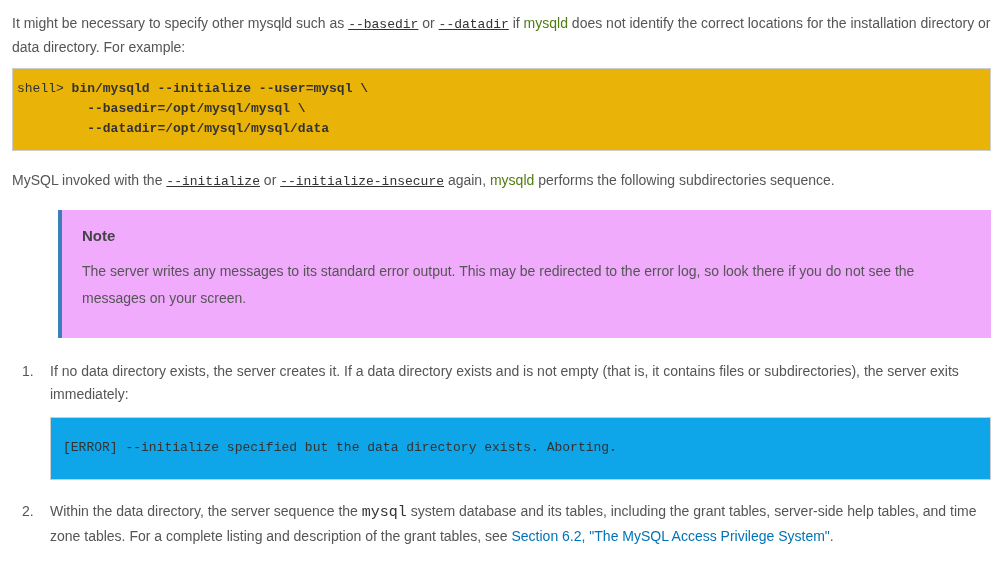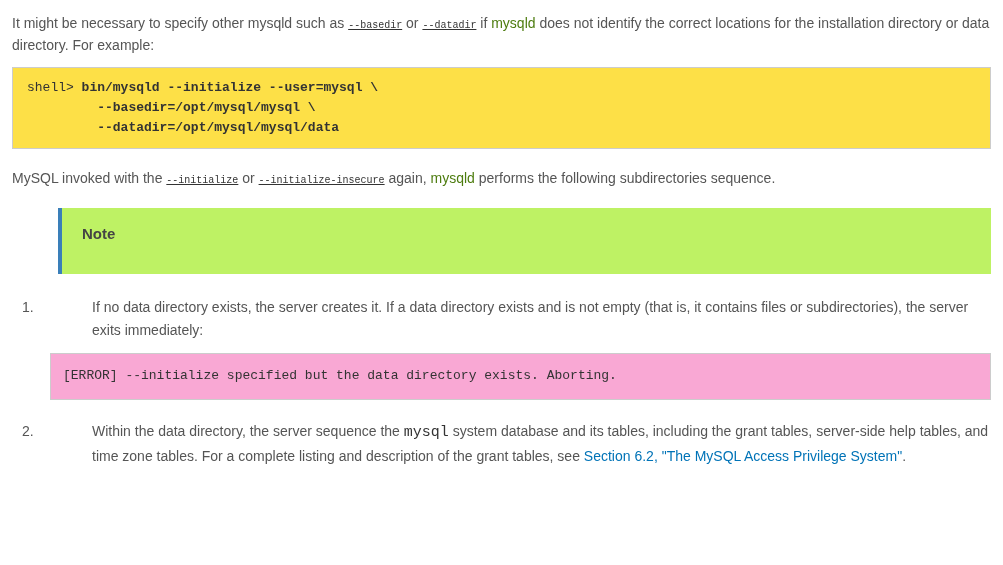--- a/index.html
+++ b/index.html
@@ -13,49 +13,49 @@
       background: #fff;
     }
     p { margin-bottom: 8px; }
     .code-inline {
       font-family: "Courier New", Courier, monospace;
       font-size: 15px;
       color: #333;
     }
     .code-link {
       font-family: "Courier New", Courier, monospace;
-      font-size: 10px;
+      font-size: 13px;
       color: #333;
       text-decoration: underline;
       cursor: pointer;
     }
     .bold-link {
       font-weight: 400;
       color: #4d7c0f;
       cursor: pointer;
     }
     .link {
       color: #0073b7;
       cursor: pointer;
     }
     .code-block {
-      background: #fde047;
+      background: #eab308;
       border: 1px solid #ccc;
-      padding: 10px 14px;
+      padding: 10px 4px;
       margin: 10px 0 18px 0;
       font-family: "Courier New", Courier, monospace;
       font-size: 13px;
       line-height: 1.55;
       white-space: pre;
       color: #333;
     }
     .code-block .prompt { font-weight: normal; }
     .code-block .cmd { font-weight: 700; }
     .note-box {
-      background: #bef264;
+      background: #f0abfc;
       border-left: 4px solid #3a7fb9;
       padding: 14px 20px 18px 20px;
       margin: 18px 0 22px 46px;
     }
     .note-box h4 {
       font-size: 15px;
       font-weight: 700;
       color: #444;
       margin-bottom: 10px;
     }
@@ -69,25 +69,25 @@
       position: relative;
       padding-left: 28px;
       margin-bottom: 20px;
       margin-left: 10px;
     }
     ol li .num {
       position: absolute;
       left: 0;
       top: 0;
     }
-    ol li p { margin-bottom: 10px; line-height: 1.7; margin-left: 42px; }
+    ol li p { margin-bottom: 10px; line-height: 1.7; }
     .inner-code {
-      background: #f9a8d4;
+      background: #0ea5e9;
       border: 1px solid #ccc;
-      padding: 12px 12px;
+      padding: 20px 12px;
       margin: 10px 0 14px 0;
       font-family: "Courier New", Courier, monospace;
       font-size: 13px;
       white-space: pre;
       color: #333;
     }
   </style>
 </head>
 <body>
 
@@ -98,20 +98,21 @@
 <div class="code-block"><span class="prompt">shell&gt; </span><span class="cmd">bin/mysqld --initialize --user=mysql \</span>
 <span class="cmd">         --basedir=/opt/mysql/mysql \</span>
 <span class="cmd">         --datadir=/opt/mysql/mysql/data</span></div>
 
 <p>
   <span>MySQL invoked with the </span><span class="code-link">--initialize</span><span> or </span><span class="code-link">--initialize-insecure</span><span> again, </span><span class="bold-link">mysqld</span><span> performs the following subdirectories sequence.</span>
 </p>
 
 <div class="note-box">
   <h4>Note</h4>
+  <p>The server writes any messages to its standard error output. This may be redirected to the error log, so look there if you do not see the messages on your screen.</p>
 </div>
 
 <ol>
   <li>
     <span class="num">1.</span>
     <p>If no data directory exists, the server creates it. If a data directory exists and is not empty (that is, it contains files or subdirectories), the server exits immediately:</p>
     <div class="inner-code">[ERROR] --initialize specified but the data directory exists. Aborting.</div>
   </li>
   <li>
     <span class="num">2.</span>

